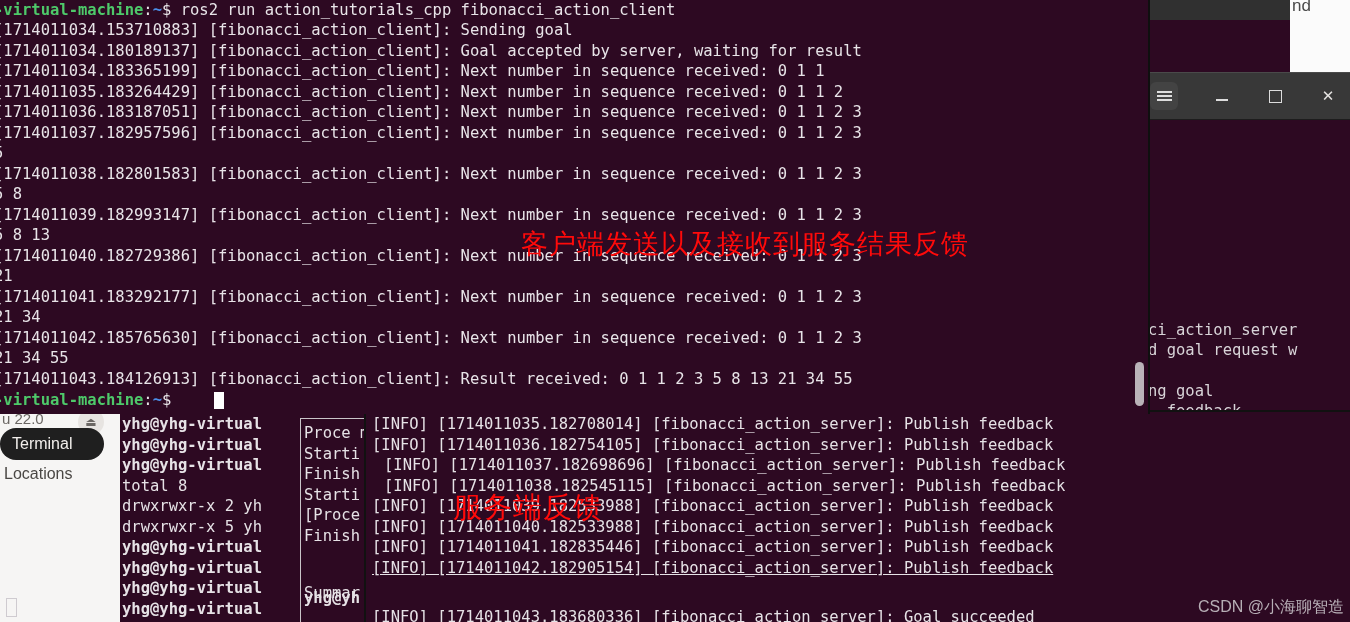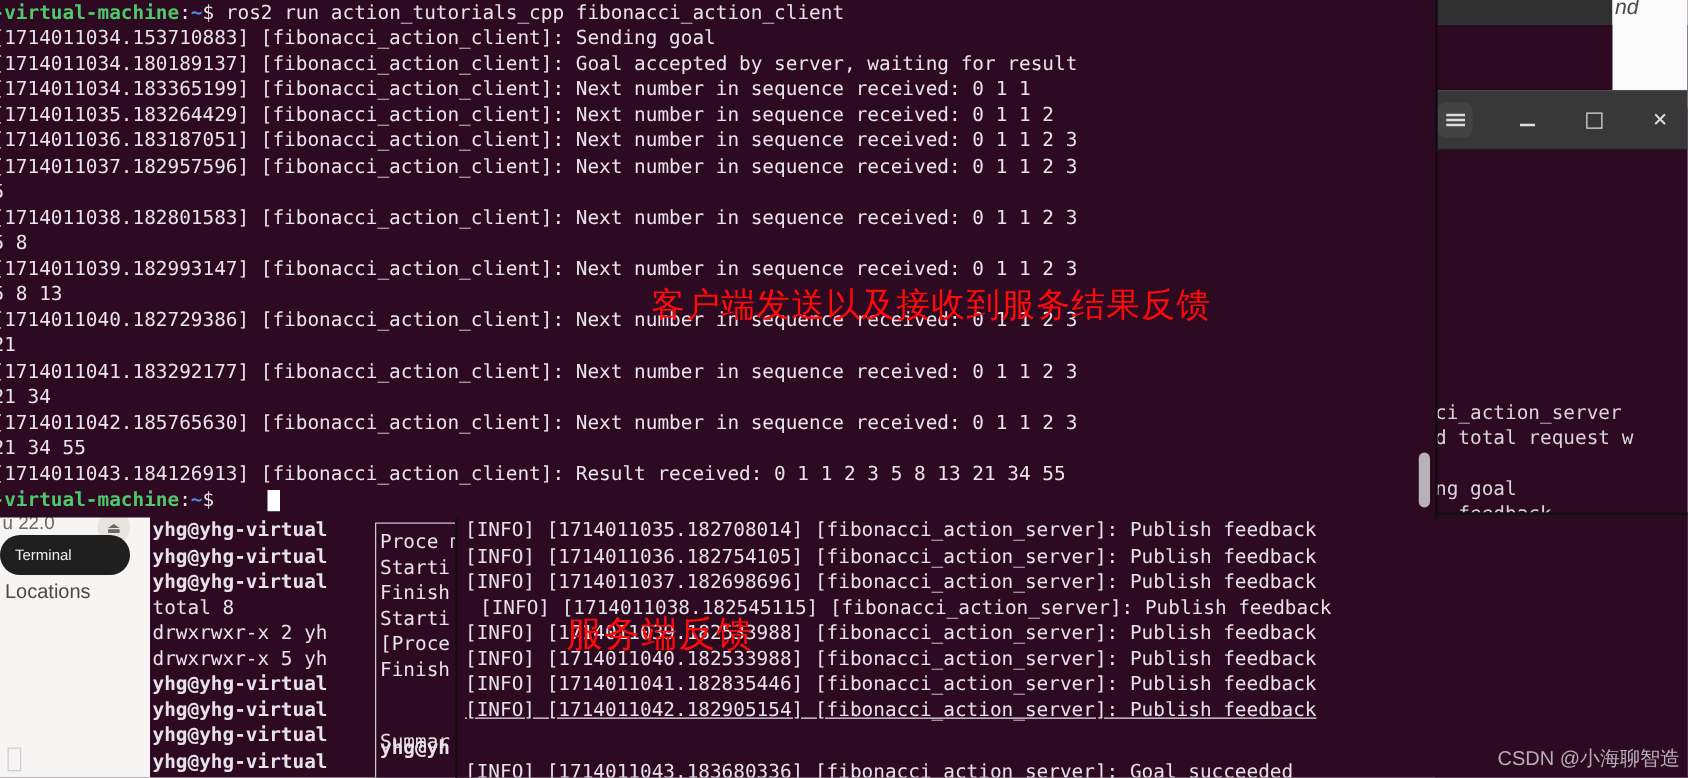--- a/index.html
+++ b/index.html
@@ -38,21 +38,21 @@
     color:#e6e4e2;font-family:"Liberation Sans",sans-serif;font-size:15px;
     display:flex;align-items:center;justify-content:center;
   }
   #hamburger-btn{left:2px;background:#434343;border-radius:6px;}
   #hamburger-btn .bar{display:block;width:15px;height:2px;background:#ddd;margin:2px 0;}
   #min-btn{left:60px;} #max-btn{left:113px;} #close-btn{left:166px;}
   #max-btn .sq{width:11px;height:11px;border:1.6px solid #ddd;}
   #min-btn .ln{width:12px;height:1.8px;background:#ddd;margin-top:8px;}
 
   
-  #white-sliver{left:1290px;top:0;width:60px;height:86px;background:#fbfbfb;font-style:italic;}
+  #white-sliver{left:1290px;top:0;width:60px;height:86px;background:#fbfbfb;}
   #white-sliver .t{position:absolute;left:2px;top:-4px;color:#4a4a4a;
      font-family:"Liberation Sans",sans-serif;font-size:17px;}
   #grey-strip{left:1148px;top:0;width:142px;height:20px;background:#303030;}
 
   
   #term-client{
     left:0;top:0;width:1148px;height:414px;background:#2d0922;
     border-right:2px solid #0f0f0f;
   }
   #term-client .line{
@@ -88,21 +88,21 @@
   }
   #server-cursor{position:absolute;left:6px;top:598px;width:11px;height:19px;
      border:1.6px solid #cfcbd0;box-sizing:border-box;}
 
   
   #dock-tooltip{
     left:0;top:428px;width:104px;height:32px;background:#1f1f1f;
     border-radius:16px;display:flex;align-items:center;
   }
   #dock-tooltip span{
-    color:#f2efec;font-family:"Liberation Sans",sans-serif;font-size:12px;
+    color:#f2efec;font-family:"Liberation Sans",sans-serif;font-size:16px;
     padding-left:12px;
   }
   #locations-label{
     left:4px;top:465px;color:#4a4744;
     font-family:"Liberation Sans",sans-serif;font-size:16px;
   }
   #ubuntu-version{
     left:2px;top:410px;color:#6b6764;
     font-family:"Liberation Sans",sans-serif;font-size:15px;
   }
@@ -134,21 +134,21 @@
 <div class="layer" id="ubuntu-version">u 22.0</div>
 <div class="layer" id="eject-icon">⏏</div>
 <div class="layer" id="locations-label">Locations</div>
 <div class="layer" id="dock-tooltip">
   <span>Terminal</span>
 </div>
 
 <div class="layer term" id="term-bg-right">
   <div id="bg-right-lines">
       <div class="txt" style="top: 300px;">ci_action_server</div>
-      <div class="txt" style="top: 320px;">d total request w</div>
+      <div class="txt" style="top: 320px;">d goal request w</div>
       <div class="txt" style="top: 361px;">ng goal</div>
       <div class="txt" style="top: 381px;">  feedback</div>
       <div class="txt" style="top: 402px;">h feedback</div>
       <div class="txt" style="top: 422px;">h feedback</div>
       <div class="txt" style="top: 443px;">h feedback</div>
       <div class="txt" style="top: 463px;">h feedback</div>
       <div class="txt" style="top: 484px;">h feedback</div>
       <div class="txt" style="top: 504px;">h feedback</div>
       <div class="txt" style="top: 525px;">h feedback</div>
       <div class="txt" style="top: 545px;">h feedback</div>
@@ -203,21 +203,21 @@
       <div class="line w" style="top: 107px;">Finish</div>
       <div class="line w" style="top: 164px;">Summar</div>
       <div class="line g" style="top: 169px;">yhg@yh</div>
     </div>
 </div>
 
 <div class="layer term" id="term-server">
   <div id="server-lines">
       <div class="line" style="top: 2px;">[INFO] [1714011035.182708014] [fibonacci_action_server]: Publish feedback</div>
       <div class="line" style="top: 23px;">[INFO] [1714011036.182754105] [fibonacci_action_server]: Publish feedback</div>
-      <div class="line" style="top: 43px;">[INFO] [1714011037.182698696] [fibonacci_action_server]: Publish feedback</div>
+      <div class="line" style="top: 43px; margin-left: 12px;">[INFO] [1714011037.182698696] [fibonacci_action_server]: Publish feedback</div>
       <div class="line" style="top: 64px; margin-left: 12px;">[INFO] [1714011038.182545115] [fibonacci_action_server]: Publish feedback</div>
       <div class="line" style="top: 84px; text-align: center;">[INFO] [1714011039.182533988] [fibonacci_action_server]: Publish feedback</div>
       <div class="line" style="top: 105px;">[INFO] [1714011040.182533988] [fibonacci_action_server]: Publish feedback</div>
       <div class="line" style="top: 125px;">[INFO] [1714011041.182835446] [fibonacci_action_server]: Publish feedback</div>
       <div class="line" style="top: 146px; text-decoration: underline;">[INFO] [1714011042.182905154] [fibonacci_action_server]: Publish feedback</div>
       <div class="line" style="top: 166px; margin-top: 29px;">[INFO] [1714011043.183680336] [fibonacci_action_server]: Goal succeeded</div>
     </div>
 </div>
 <div class="layer" id="server-cursor"></div>
 

